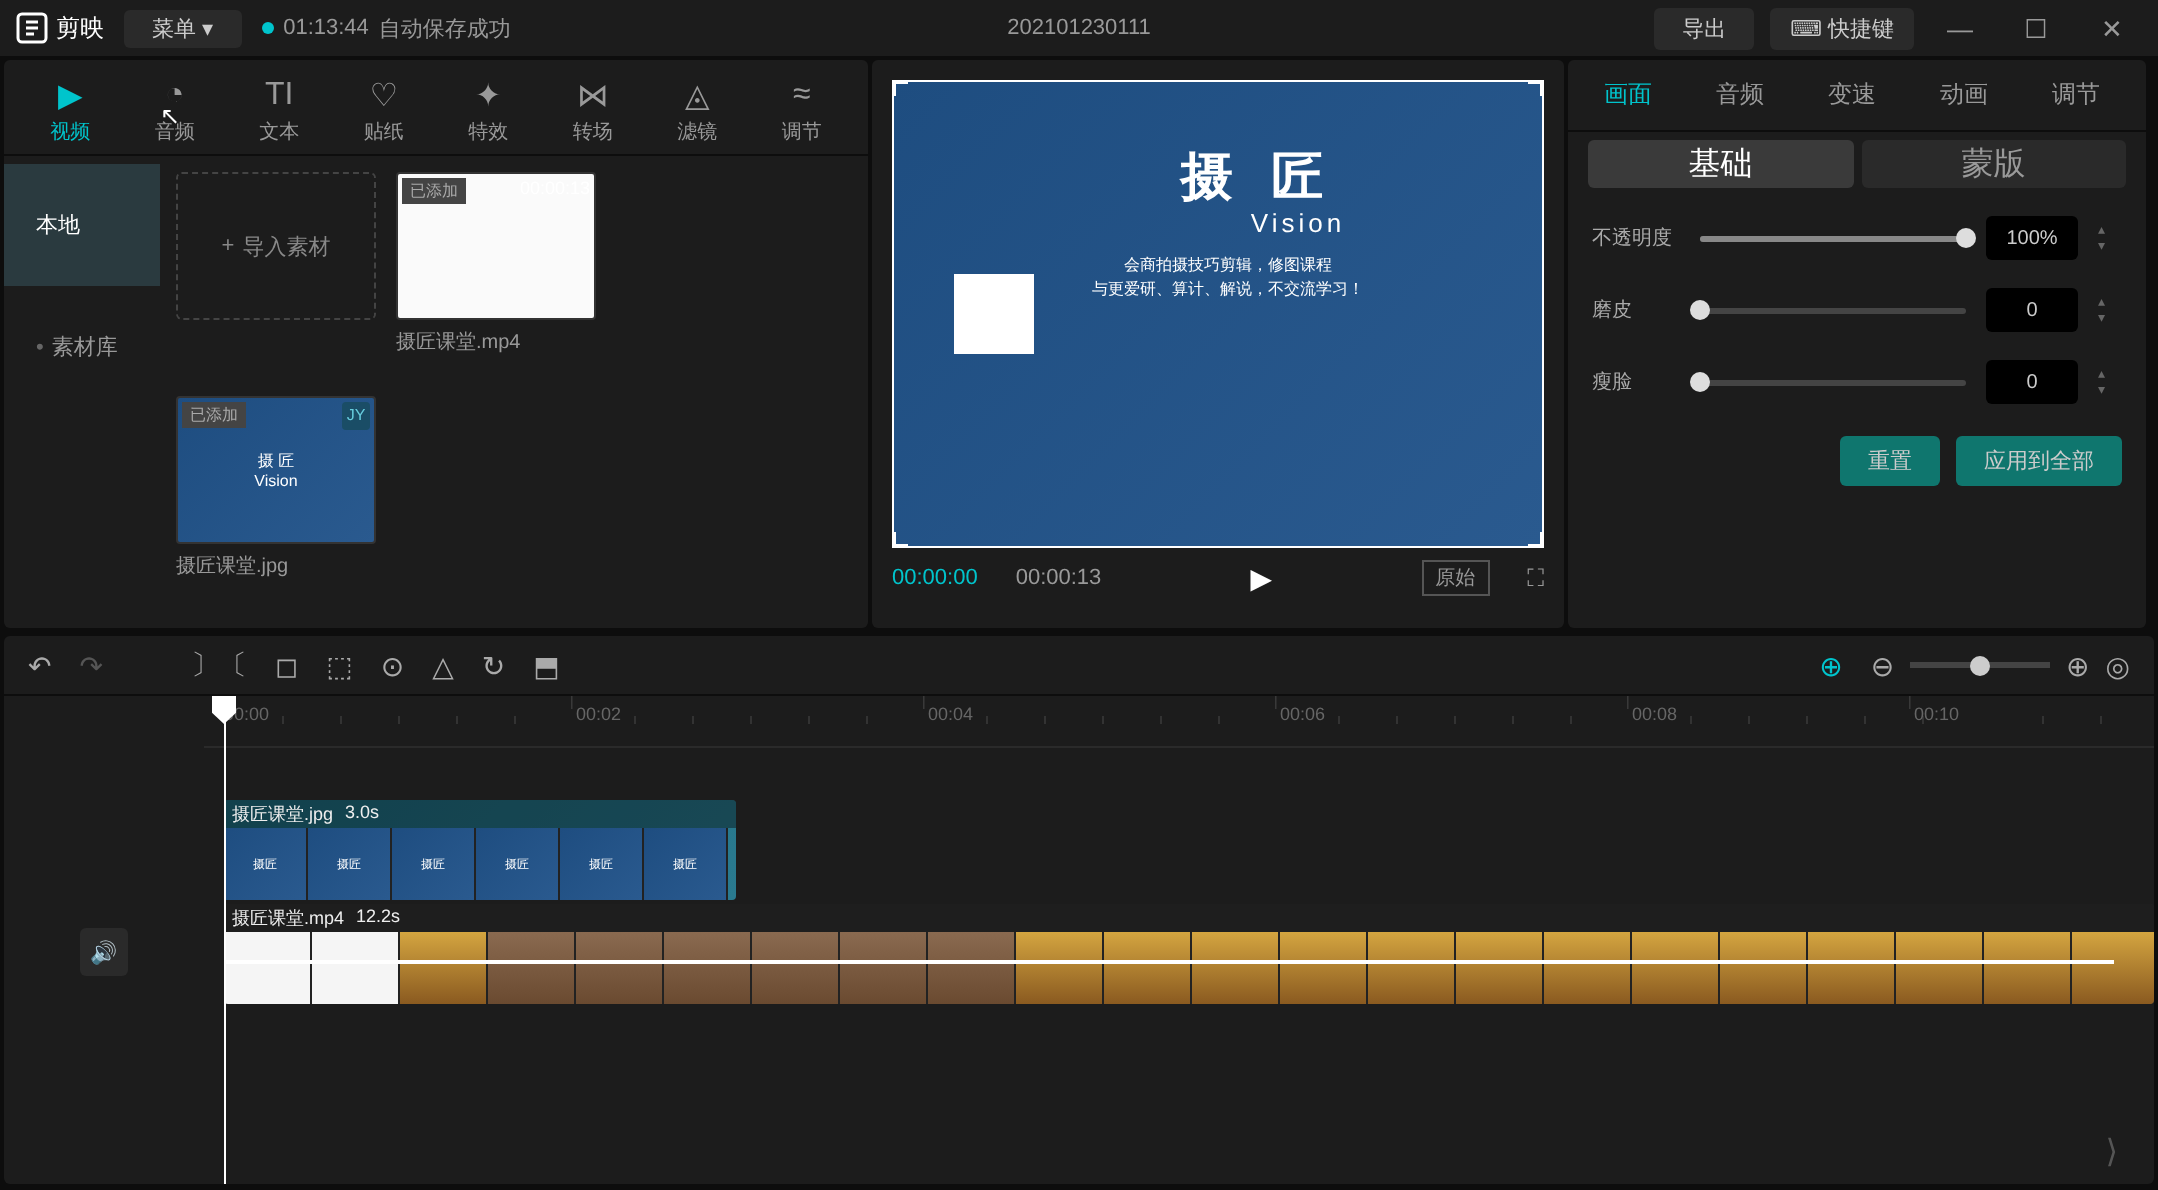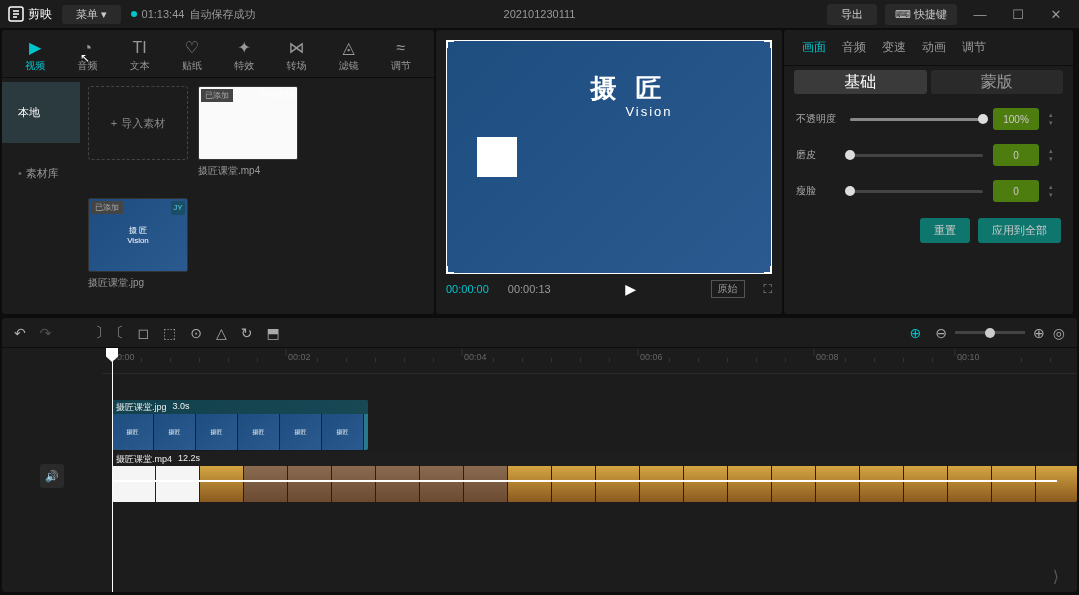--- a/index.html
+++ b/index.html
@@ -60,33 +60,33 @@
     .vision-text { font-size: 8px; margin-top: 8px; line-height: 1.5; margin-left: 10px; }
     .preview-controls { height: 30px; display: flex; align-items: center; gap: 19px; font-size: 11px; }
     .time-cur { color: #00c4cc; }
     .time-dur { color: #999; }
     .play-btn { margin-left: auto; margin-right: auto; cursor: pointer; font-size: 14px; color: #fff; }
     .orig-btn { border: 1px solid #555; padding: 1px 6px; font-size: 10px; color: #999; }
     .fullscreen-btn { cursor: pointer; color: #999; font-size: 12px; }
     
     
     .props-panel { width: 289px; background: #1c1c1c; border-radius: 3px; }
-    .props-tabs { height: 36px; display: flex; align-items: center; gap: 0; padding: 0 10px; border-bottom: 1px solid #0d0d0d; }
+    .props-tabs { height: 36px; display: flex; align-items: center; gap: 16px; padding: 0 10px; border-bottom: 1px solid #0d0d0d; }
     .props-tab { padding: 4px 8px; color: #999; cursor: pointer; font-size: 12px; }
     .props-tab.active { color: #00c4cc; }
     .props-subtabs { height: 32px; display: flex; padding: 4px 10px; gap: 4px; }
     .props-subtab { flex: 1; background: #2a2a2a; display: flex; align-items: center; justify-content: center; border-radius: 3px; cursor: pointer; font-size: 16px; color: #999; }
     .props-subtab.active { background: #3a3a3a; color: #fff; }
     .props-body { padding: 10px 12px; }
     .prop-row { display: flex; align-items: center; gap: 10px; margin-bottom: 14px; }
     .prop-label { width: 44px; font-size: 10px; color: #aaa; }
     .prop-slider { flex: 1; height: 3px; background: #444; position: relative; border-radius: 2px; }
     .prop-slider-fill { position: absolute; left: 0; top: 0; height: 100%; background: #888; border-radius: 2px; }
     .prop-slider-thumb { position: absolute; top: 50%; transform: translate(-50%, -50%); width: 10px; height: 10px; background: #ddd; border-radius: 50%; }
-    .prop-value { width: 46px; height: 22px; background: #4d7c0f; border-radius: 3px; display: flex; align-items: center; justify-content: center; font-size: 10px; color: #ccc; }
+    .prop-value { width: 46px; height: 22px; background: #000000; border-radius: 3px; display: flex; align-items: center; justify-content: center; font-size: 10px; color: #ccc; }
     .prop-stepper { width: 12px; display: flex; flex-direction: column; font-size: 7px; color: #666; }
     .props-buttons { display: flex; gap: 8px; justify-content: flex-end; margin-top: 16px; }
     .props-btn { background: #0f766e; padding: 5px 14px; border-radius: 3px; font-size: 11px; cursor: pointer; color: #ccc; }
     
     
     .timeline-section { background: #1c1c1c; margin: 2px; border-radius: 3px; height: 274px; }
     .timeline-toolbar { height: 30px; display: flex; align-items: center; padding: 0 12px; gap: 14px; border-bottom: 1px solid #0d0d0d; }
     .tl-tool { color: #aaa; cursor: pointer; font-size: 14px; }
     .tl-tool.disabled { color: #555; }
     .tl-spacer { flex: 1; }
@@ -219,20 +219,21 @@
     <div class="preview-viewport">
       <div class="preview-frame">
         <div class="preview-corner tl"></div>
           <div class="preview-corner tr"></div>
         <div class="preview-corner bl"></div>
           <div class="preview-corner br"></div>
         <div class="preview-content">
           <div class="qr-code"></div>
           <div class="vision-logo">摄 匠</div>
           <div class="vision-sub">Vision</div>
+          <div class="vision-text"><span>会商拍摄技巧剪辑，修图课程</span><br><span>与更爱研、算计、解说，不交流学习！</span></div>
         </div>
       </div>
     </div>
     <div class="preview-controls">
       <span class="time-cur">00:00:00</span>
       <span class="time-dur">00:00:13</span>
       <span class="play-btn">▶</span>
       <span class="orig-btn">原始</span>
       <span class="fullscreen-btn">⛶</span>
     </div>

